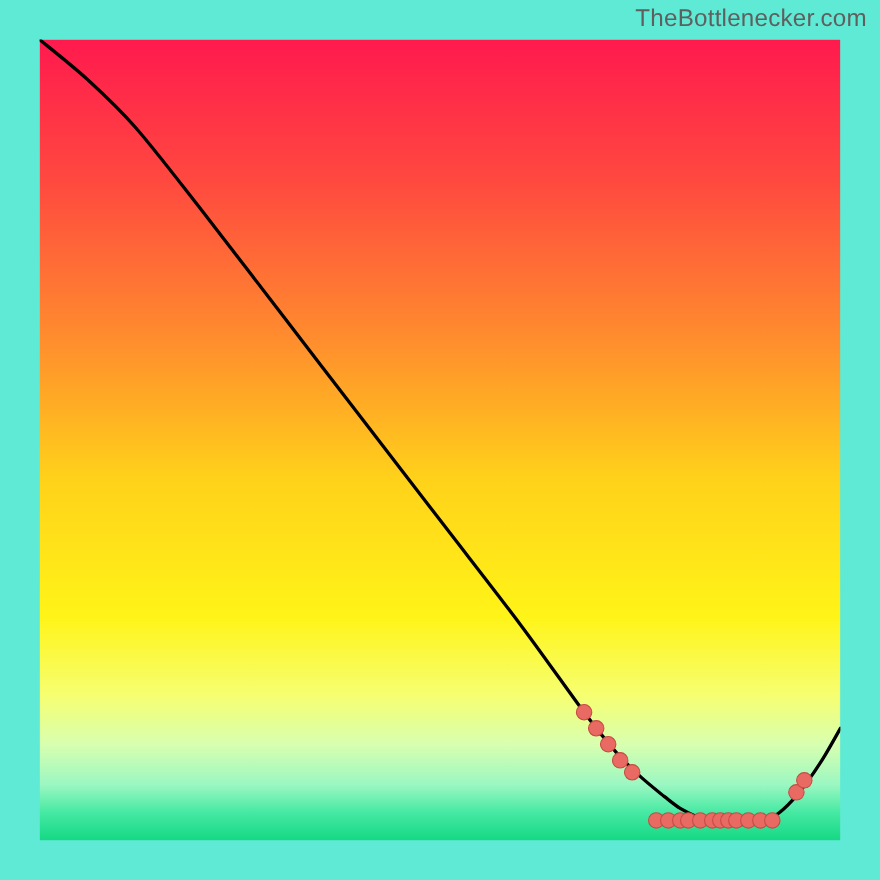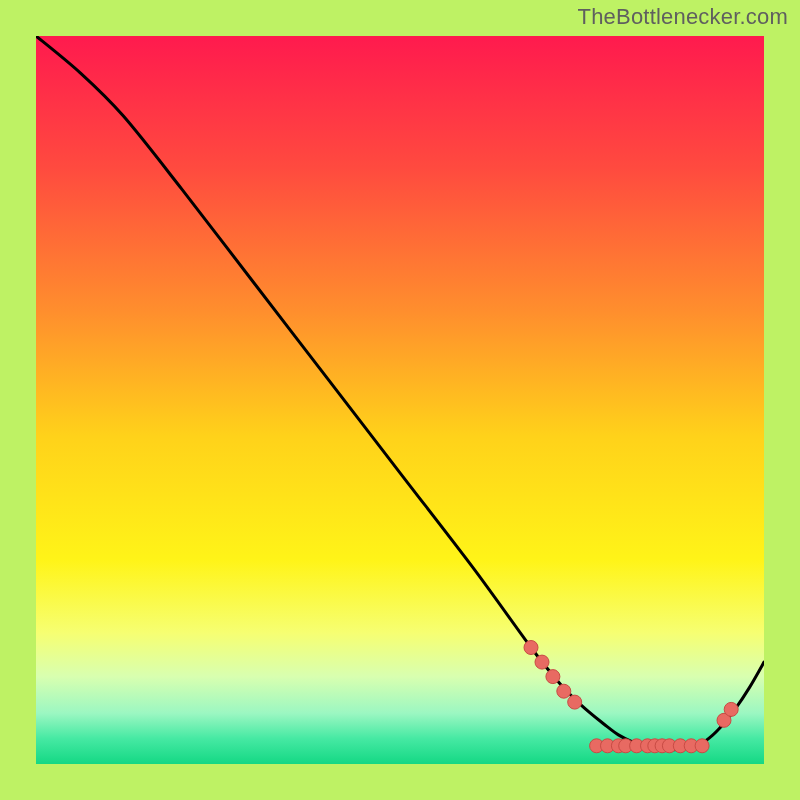--- a/index.html
+++ b/index.html
@@ -8,21 +8,21 @@
     width: 800px;
     height: 800px;
     background: #000;
     font-family: Arial, Helvetica, sans-serif;
     overflow: hidden;
   }
   .frame {
     position: relative;
     width: 800px;
     height: 800px;
-    background: #bef264;
+    background: #5eead4;
   }
   .attribution {
     position: absolute;
     top: 4px;
     right: 12px;
     color: #5f5f5f;
     font-size: 22px;
     font-weight: 500;
     letter-spacing: 0.2px;
   }

